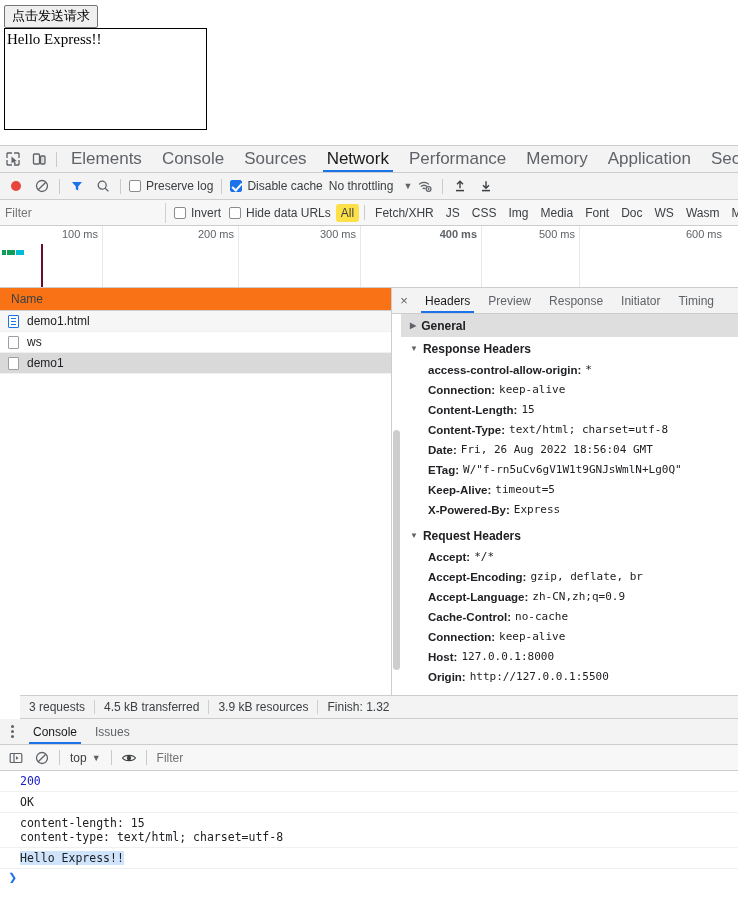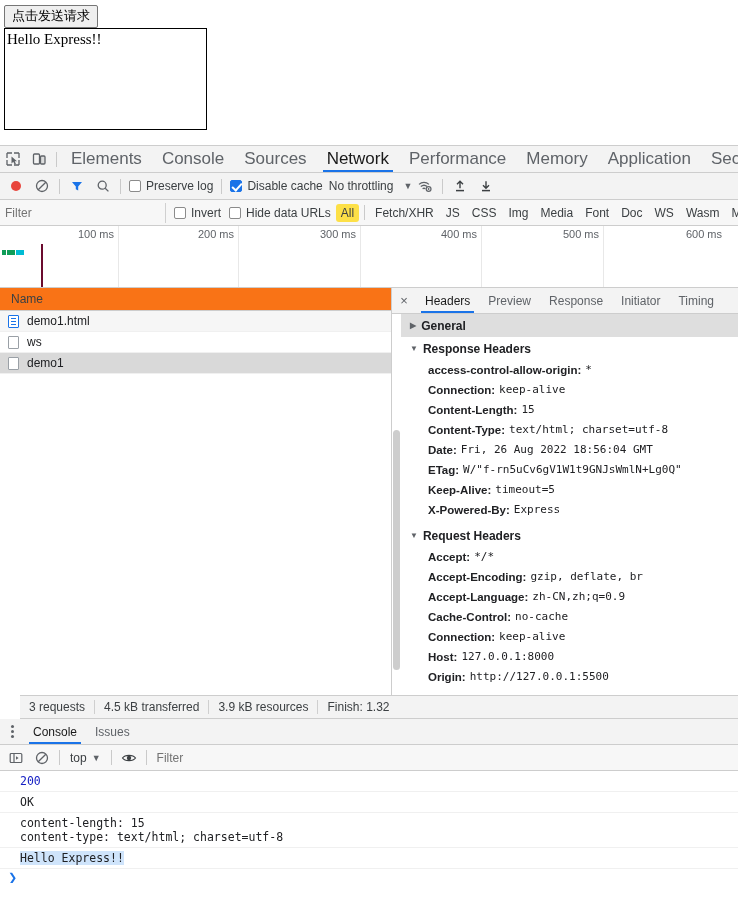--- a/index.html
+++ b/index.html
@@ -547,33 +547,33 @@
       <div class="ftype">Img</div>
       <div class="ftype">Media</div>
       <div class="ftype">Font</div>
       <div class="ftype">Doc</div>
       <div class="ftype">WS</div>
       <div class="ftype">Wasm</div>
       <div class="ftype">Manif</div>
     </div>
 
     <div class="overview">
-      <div class="ov-tick" style="left:0;width:119px;">
+      <div class="ov-tick" style="left:0;width:103px;">
         <span>100 ms</span>
       </div>
       <div class="ov-tick" style="left:117px;width:122px;">
         <span>200 ms</span>
       </div>
       <div class="ov-tick" style="left:239px;width:122px;">
         <span>300 ms</span>
       </div>
-      <div class="ov-tick" style="left:361px;width:121px;">
+      <div class="ov-tick" style="left:361px;width:121px;font-weight:bold;">
         <span>400 ms</span>
       </div>
-      <div class="ov-tick" style="left:482px;width:122px;">
+      <div class="ov-tick" style="left:458px;width:122px;">
         <span>500 ms</span>
       </div>
       <div class="ov-tick" style="left:604px;width:122px;border-right:none;">
         <span>600 ms</span>
       </div>
       <div class="ov-bar" style="left:2px;top:24px;width:4px;background:#0f9d58;"></div>
       <div class="ov-bar" style="left:7px;top:24px;width:8px;background:#0f9d58;"></div>
       <div class="ov-bar" style="left:16px;top:24px;width:8px;background:#00bcd4;"></div>
       <div class="ov-line" style="left:41px;top:18px;height:44px;"></div>
     </div>

